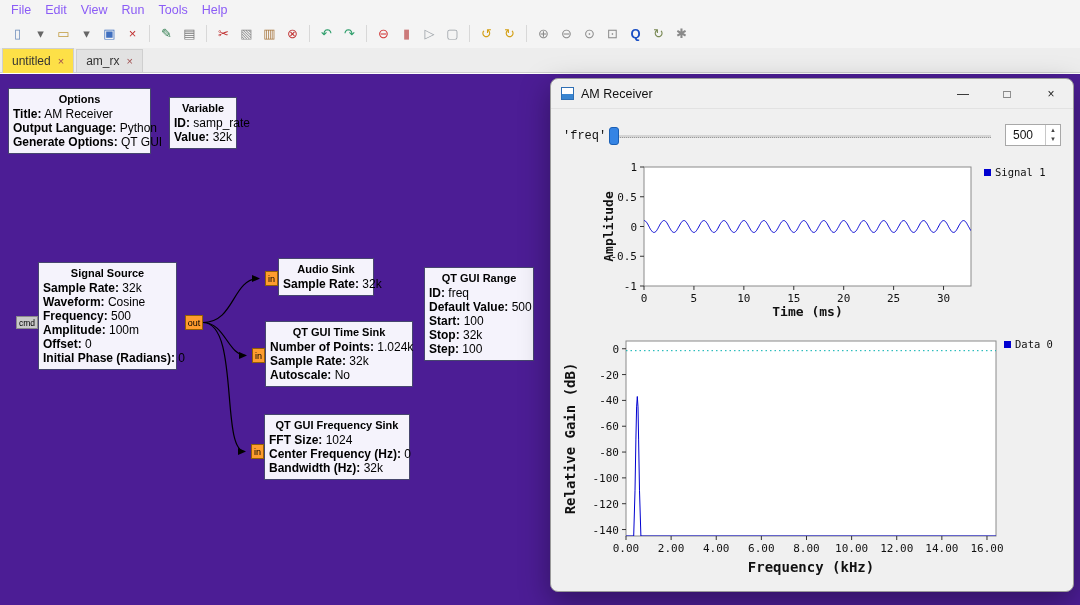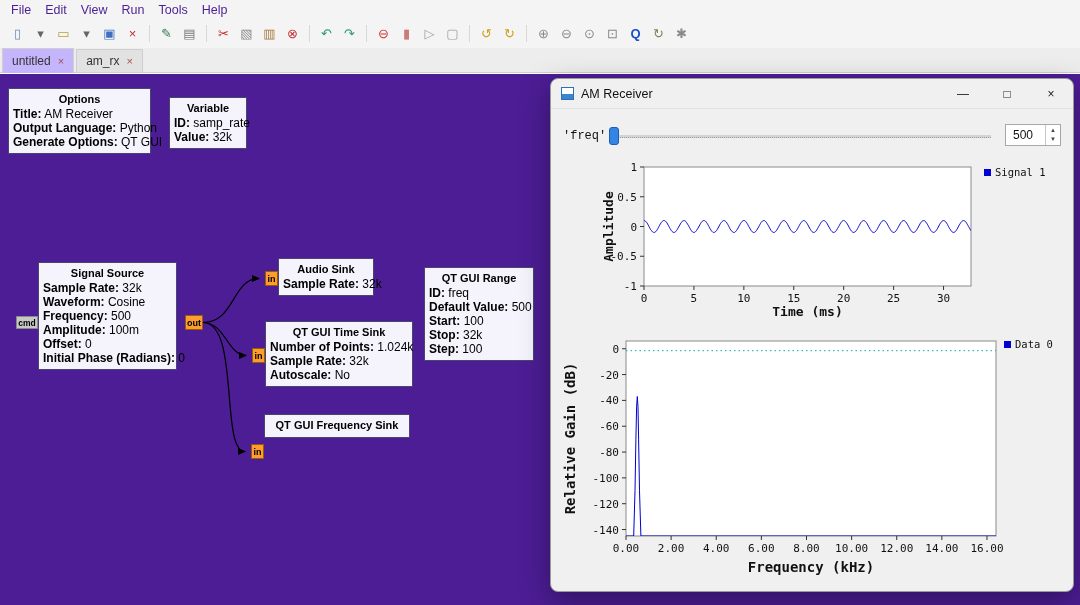--- a/index.html
+++ b/index.html
@@ -1,32 +1,32 @@
 <!DOCTYPE html>
 <html><head>
 <meta charset="utf-8">
 <style>
 *{box-sizing:border-box}
 body{margin:0;font-family:"Liberation Sans",sans-serif;background:#fff}
 .app{position:relative;width:1080px;height:605px;overflow:hidden;background:#fff}
 .menubar{height:19px;background:#f4f4f4;display:flex;align-items:center;padding-left:4px}
-.mitem{padding:0 7px;font-size:12.5px;color:#4c1d95;cursor:default}
+.mitem{padding:0 7px;font-size:12.5px;color:#8b5cf6;cursor:default}
 .toolbar{height:29px;background:#f4f4f4;display:flex;align-items:center;padding-left:6px}
 .ticon{width:21px;height:21px;display:inline-flex;align-items:center;justify-content:center;font-size:13px;margin:0 1px;cursor:default}
 .tsep{width:1px;height:17px;background:#d8d8d8;margin:0 5px}
 .tabbar{height:25px;background:#ededed;border-bottom:1px solid #cfcfcf;display:flex;align-items:flex-end;padding-left:2px}
 .tab{display:flex;align-items:center;height:23px;padding:0 9px;font-size:12px;color:#333;background:#e2e2e2;border:1px solid #cfcfcf;border-bottom:none;margin-right:2px}
-.tab.active{background:#c4b5fd;height:25px;margin-bottom:-1px}
+.tab.active{background:#fde047;height:25px;margin-bottom:-1px}
 .tclose{margin-left:7px;font-size:11px;color:#a05050}
 .canvas{position:absolute;left:0;top:74px;right:0;bottom:0;background:#4c1d95}
 .connections{position:absolute;inset:0;pointer-events:none}
 .block{position:absolute;background:#f5f3fc;border:1px solid #46466e;padding:3px 4px 4px;color:#000}
 .btitle{font-size:11px;font-weight:bold;text-align:center;line-height:15px;white-space:nowrap}
 .bparam{font-size:12px;line-height:14px;white-space:nowrap}
-.port{position:absolute;height:15px;background:#ff9c2e;border:1px solid #935f04;display:flex;align-items:center;justify-content:center;font-size:9px;font-weight:bold;color:#000}
+.port{position:absolute;height:15px;background:#ff9c2e;border:1px solid #935f04;display:flex;align-items:center;justify-content:center;font-size:9px;font-weight:normal;color:#000}
 .port.in{width:13px}
 .port.cmd{background:#c8c8c8;border-color:#8a8a8a;font-size:8.5px;height:13px}
 .qtwindow{position:absolute;left:550px;top:78px;width:524px;height:514px;background:#f0f0f0;border:1px solid #9a9a9a;border-radius:8px;box-shadow:0 10px 30px rgba(0,0,0,.35);z-index:10}
 .titlebar{height:30px;display:flex;align-items:center;padding-left:10px;font-size:12.5px;color:#111;border-bottom:1px solid #e2e2e2}
 .wicon{width:13px;height:13px;border:1px solid #2f6fb4;background:linear-gradient(180deg,#fff 55%,#3a85d0 55%);margin-right:7px}
 .wtitle{flex:1}
 .wbtn{width:44px;height:29px;display:flex;align-items:center;justify-content:center;font-size:12px;color:#222;cursor:default}
 .freqlabel{position:absolute;left:12px;top:46px;height:22px;line-height:22px;font-family:Liberation Mono, monospace;font-size:12px;color:#111}
 .sliderwrap{position:absolute;left:58px;right:82px;top:46px;height:22px}
 .groove{position:absolute;left:0;right:0;top:10px;height:3px;background:#d4d4d4;border-bottom:1px dotted #9a9a9a}
@@ -114,21 +114,21 @@
 
     <div class="block" style="left:8px;top:14px;width:143px">
       <div class="btitle">Options</div>
       <div>
           <div class="bparam"><b>Title:</b><span> AM Receiver</span></div>
           <div class="bparam"><b>Output Language:</b><span> Python</span></div>
           <div class="bparam"><b>Generate Options:</b><span> QT GUI</span></div>
         </div>
     </div>
 
-    <div class="block" style="left:169px;top:23px;width:78px">
+    <div class="block" style="left:169px;top:23px;width:68px">
       <div class="btitle">Variable</div>
       <div>
           <div class="bparam"><b>ID:</b><span> samp_rate</span></div>
           <div class="bparam"><b>Value:</b><span> 32k</span></div>
         </div>
     </div>
 
     <div class="block" style="left:38px;top:188px;width:139px">
       <div class="btitle">Signal Source</div>
       <div>
@@ -152,20 +152,25 @@
       <div class="btitle">QT GUI Time Sink</div>
       <div>
           <div class="bparam"><b>Number of Points:</b><span> 1.024k</span></div>
           <div class="bparam"><b>Sample Rate:</b><span> 32k</span></div>
           <div class="bparam"><b>Autoscale:</b><span> No</span></div>
         </div>
     </div>
 
     <div class="block" style="left:264px;top:340px;width:146px">
       <div class="btitle">QT GUI Frequency Sink</div>
+      <div>
+          <div class="bparam"><b>FFT Size:</b><span> 1024</span></div>
+          <div class="bparam"><b>Center Frequency (Hz):</b><span> 0</span></div>
+          <div class="bparam"><b>Bandwidth (Hz):</b><span> 32k</span></div>
+        </div>
     </div>
 
     <div class="block" style="left:424px;top:193px;width:110px">
       <div class="btitle">QT GUI Range</div>
       <div>
           <div class="bparam"><b>ID:</b><span> freq</span></div>
           <div class="bparam"><b>Default Value:</b><span> 500</span></div>
           <div class="bparam"><b>Start:</b><span> 100</span></div>
           <div class="bparam"><b>Stop:</b><span> 32k</span></div>
           <div class="bparam"><b>Step:</b><span> 100</span></div>

